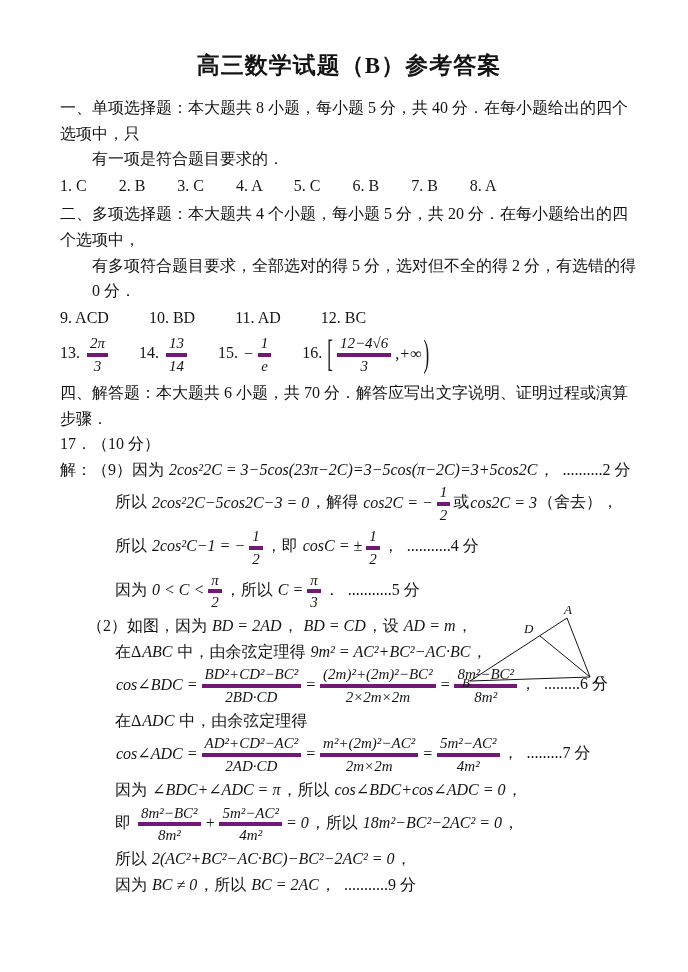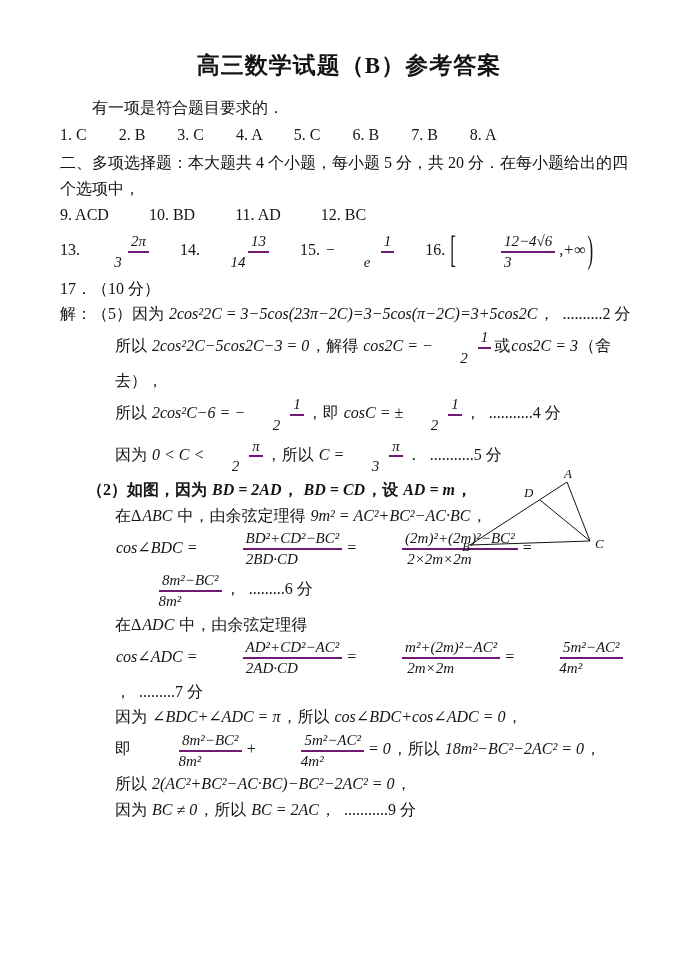--- a/index.html
+++ b/index.html
@@ -9,59 +9,62 @@
     font-size:16px;overflow:hidden;
   }
   .page{position:relative;padding:50px 50px 0 60px;box-sizing:border-box;width:688px;height:972px;}
   .title{
     text-align:center;font-size:23px;font-weight:bold;margin:0 0 14px 0;letter-spacing:1px;
   }
   .line{white-space:pre-wrap;line-height:1.6;margin:0;}
   .hang{padding-left:32px;}
   .ans{margin:1px 0 3px 0;}
   .ind0{padding-left:0;}
-  .ind1{padding-left:27px;font-weight:bold;}
+  .ind1{padding-left:27px;}
   .ind2{padding-left:55px;}
   .t{font-style:normal;}
   .m{font-family:"Liberation Serif","DejaVu Serif",serif;font-style:italic;padding:0 1px;}
   .frac{
     display:inline-block;vertical-align:middle;text-align:center;
     font-style:italic;line-height:1.12;margin:2px 3px;font-size:15px;
   }
-  .frac .num{display:block;border-bottom:2px solid #701a75;padding:0 3px 1px 3px;margin-left:41px;}
+  .frac .num{display:block;border-bottom:4px solid #701a75;padding:0 3px 1px 3px;}
   .frac .den{display:block;padding:1px 3px 0 3px;}
   .bigbr{
     display:inline-block;transform:scaleY(2.2);font-size:17px;font-style:normal;
     vertical-align:middle;padding:0 1px;position:relative;top:-1px;
   }
   .figwrap{position:relative;}
   .figure{position:absolute;top:-10px;right:4px;width:172px;height:94px;}
   .figure text{font-family:"Liberation Serif","DejaVu Serif",serif;font-style:italic;font-size:13px;fill:#141414;}
 </style>
 </head>
 <body>
 
 <div class="page">
 
   <h1 class="title">高三数学试题（B）参考答案</h1>
 
+  <div class="line">一、单项选择题：本大题共 8 小题，每小题 5 分，共 40 分．在每小题给出的四个选项中，只</div>
   <div class="line hang">有一项是符合题目要求的．</div>
   <div class="line ans">1. C        2. B        3. C        4. A        5. C        6. B        7. B        8. A</div>
 
   <div class="line">二、多项选择题：本大题共 4 个小题，每小题 5 分，共 20 分．在每小题给出的四个选项中，</div>
+  <div class="line hang">有多项符合题目要求，全部选对的得 5 分，选对但不全的得 2 分，有选错的得 0 分．</div>
   <div class="line ans">9. ACD          10. BD          11. AD          12. BC</div>
 
   <div class="line ans"><span class="t">13. </span><span class="frac"><span class="num">2π</span><span class="den">3</span></span><span class="t">       14. </span><span class="frac"><span class="num">13</span><span class="den">14</span></span><span class="t">       15. </span><span class="m">−</span><span class="frac"><span class="num">1</span><span class="den">e</span></span><span class="t">       16. </span><span class="bigbr">[</span><span class="frac"><span class="num">12−4√6</span><span class="den">3</span></span><span class="m">,+∞</span><span class="bigbr">)</span></div>
 
+  <div class="line">四、解答题：本大题共 6 小题，共 70 分．解答应写出文字说明、证明过程或演算步骤．</div>
   <div class="line">17．（10 分）</div>
 
   <div>
-      <div class="line ind0"><span class="t">解：（5）因为 </span><span class="m">2cos²2C = 3−5cos(23π−2C)=3−5cos(π−2C)=3+5cos2C</span><span class="t">，  ..........2 分</span></div>
+      <div class="line ind0"><span class="t">解：（9）因为 </span><span class="m">2cos²2C = 3−5cos(23π−2C)=3−5cos(π−2C)=3+5cos2C</span><span class="t">，  ..........2 分</span></div>
       <div class="line ind2"><span class="t">所以 </span><span class="m">2cos²2C−5cos2C−3 = 0</span><span class="t">，解得 </span><span class="m">cos2C = −</span><span class="frac"><span class="num">1</span><span class="den">2</span></span><span class="t">或</span><span class="m">cos2C = 3</span><span class="t">（舍去），</span></div>
-      <div class="line ind2"><span class="t">所以 </span><span class="m">2cos²C−6 = −</span><span class="frac"><span class="num">1</span><span class="den">2</span></span><span class="t">，即 </span><span class="m">cosC = ±</span><span class="frac"><span class="num">1</span><span class="den">2</span></span><span class="t">，  ...........4 分</span></div>
+      <div class="line ind2"><span class="t">所以 </span><span class="m">2cos²C−1 = −</span><span class="frac"><span class="num">1</span><span class="den">2</span></span><span class="t">，即 </span><span class="m">cosC = ±</span><span class="frac"><span class="num">1</span><span class="den">2</span></span><span class="t">，  ...........4 分</span></div>
       <div class="line ind2"><span class="t">因为 </span><span class="m">0 &lt; C &lt;</span><span class="frac"><span class="num">π</span><span class="den">2</span></span><span class="t">，所以 </span><span class="m">C =</span><span class="frac"><span class="num">π</span><span class="den">3</span></span><span class="t">．  ...........5 分</span></div>
     </div>
 
   <div class="figwrap">
     <svg class="figure" viewBox="0 0 172 94" xmlns="http://www.w3.org/2000/svg">
       <polygon points="8,78 105,15 128,74" fill="none" stroke="#141414" stroke-width="1"></polygon>
       <line x1="78" y1="33" x2="128" y2="74" stroke="#141414" stroke-width="1"></line>
       <text x="102" y="11">A</text>
       <text x="0" y="84">B</text>
       <text x="133" y="81">C</text>

